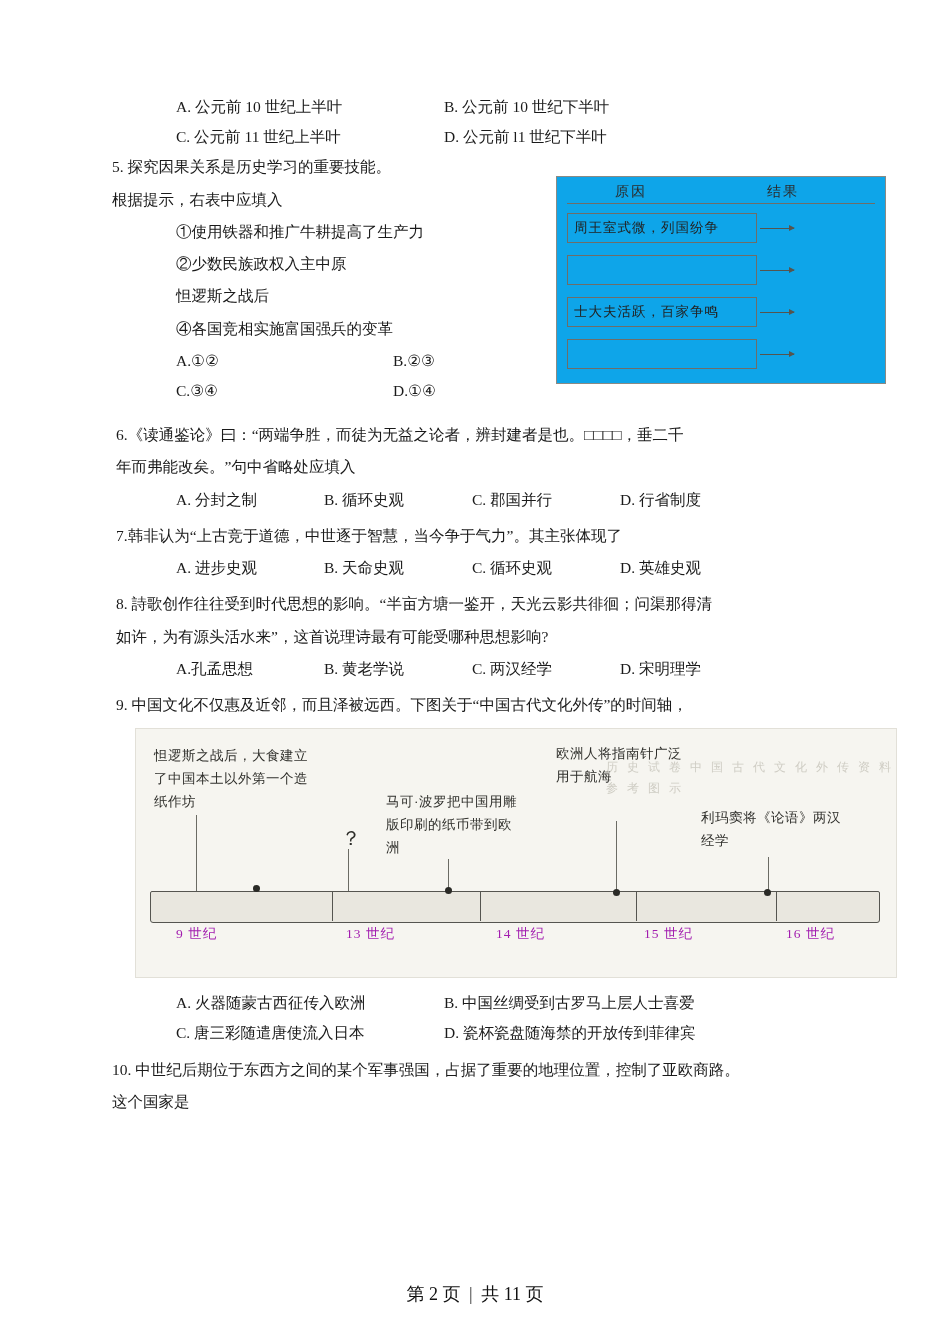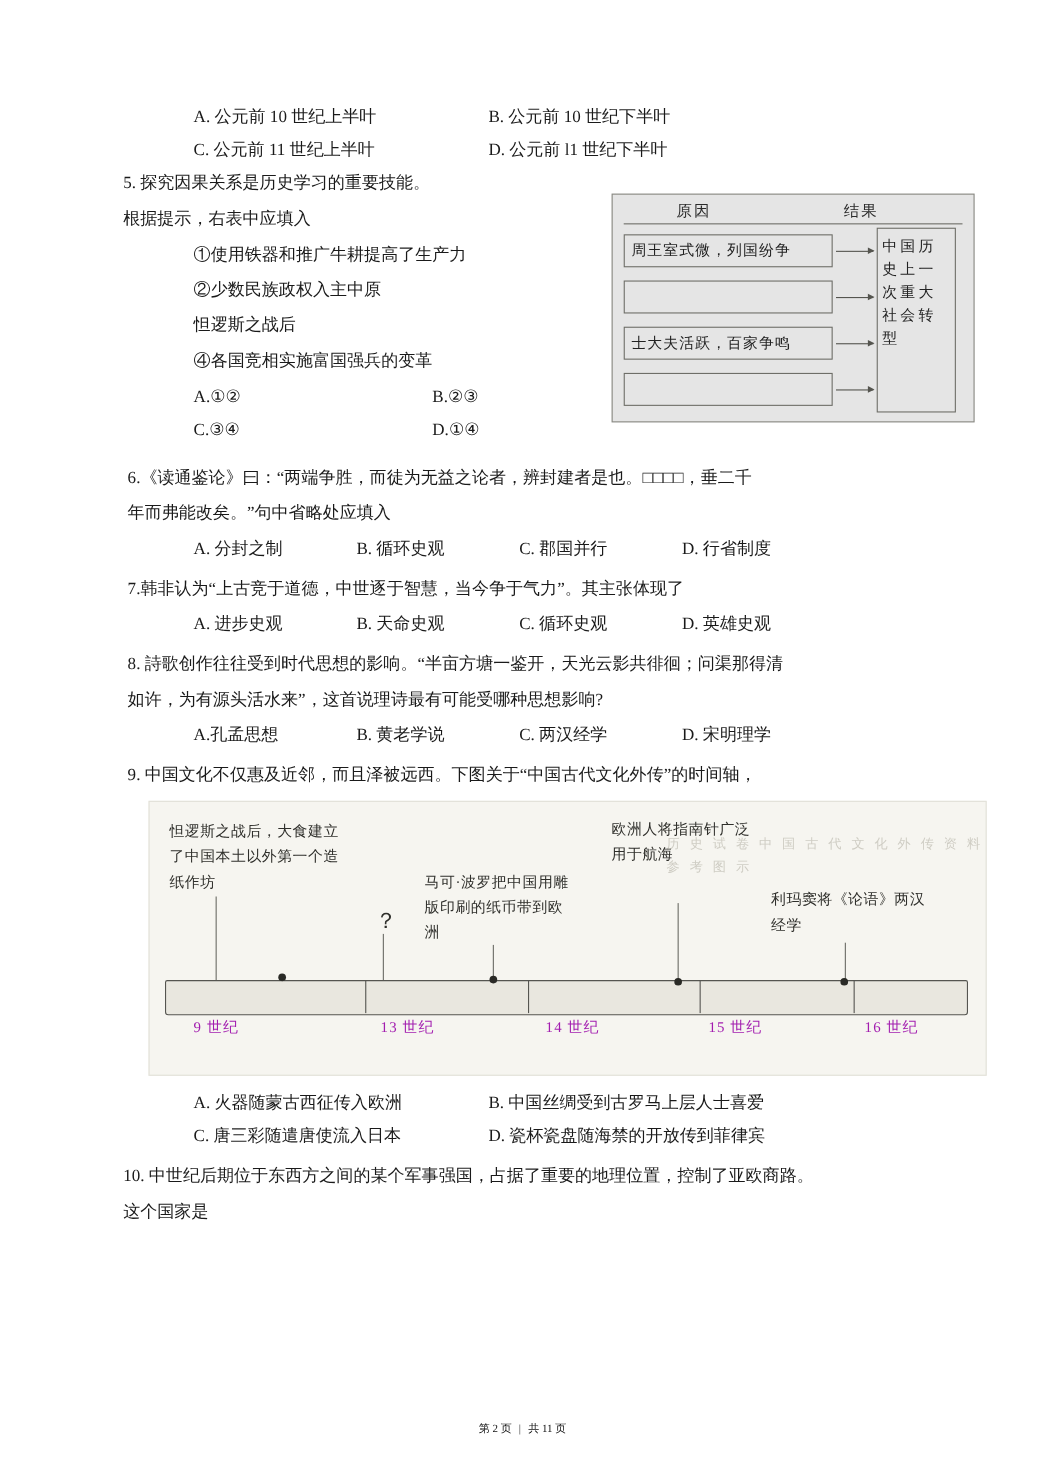--- a/index.html
+++ b/index.html
@@ -44,21 +44,21 @@
   
   .q5wrap { position: relative; }
   .q5-left { width: 470px; }
   .fig-table {
     position: absolute;
     right: -8px;
     top: 24px;
     width: 328px;
     height: 206px;
     border: 1px solid #8a8a84;
-    background: #e5e5e5;
+    background: #0ea5e9;
     font-family: "Liberation Serif", serif;
   }
   .ft-inner { position: relative; width: 100%; height: 100%; }
   .ft-head {
     position: absolute; top: 6px; left: 0; width: 100%;
     display: flex; font-size: 14px; color: #2b2b2b;
   }
   .ft-head .h1 { margin-left: 58px; letter-spacing: 2px; }
   .ft-head .h2 { margin-left: 120px; letter-spacing: 2px; }
   .ft-underline {
@@ -185,21 +185,21 @@
     position: absolute;
     background: #6b6b64;
     width: 1px;
   }
   .footer {
     position: absolute;
     left: 0;
     bottom: 38px;
     width: 100%;
     text-align: center;
-    font-size: 10px;
+    font-size: 18px;
     color: #111;
     font-family: "Liberation Serif", serif;
   }
   .footer .bar { color: #333; padding: 0 4px; }
 </style>
 </head>
 <body>
 
 <div class="page">
 
@@ -243,21 +243,20 @@
         <div class="cell c1">周王室式微，列国纷争</div>
         <div class="cell c2"></div>
         <div class="cell c3">士大夫活跃，百家争鸣</div>
         <div class="cell c4"></div>
 
         <div class="arrow a1"></div>
         <div class="arrow a2"></div>
         <div class="arrow a3"></div>
         <div class="arrow a4"></div>
 
-        <div class="result-box">中国历史上一次重大社会转型</div>
       </div>
     </div>
   </div>
 
   <div style="margin-top:14px">
     <div class="q" style="margin-left:-24px">6.《读通鉴论》曰：“两端争胜，而徒为无益之论者，辨封建者是也。□□□□，垂二千</div>
     <div class="q" style="margin-left:-24px">年而弗能改矣。”句中省略处应填入</div>
     <div class="opt-4">
       <div>A. 分封之制</div>
       <div>B. 循环史观</div>

